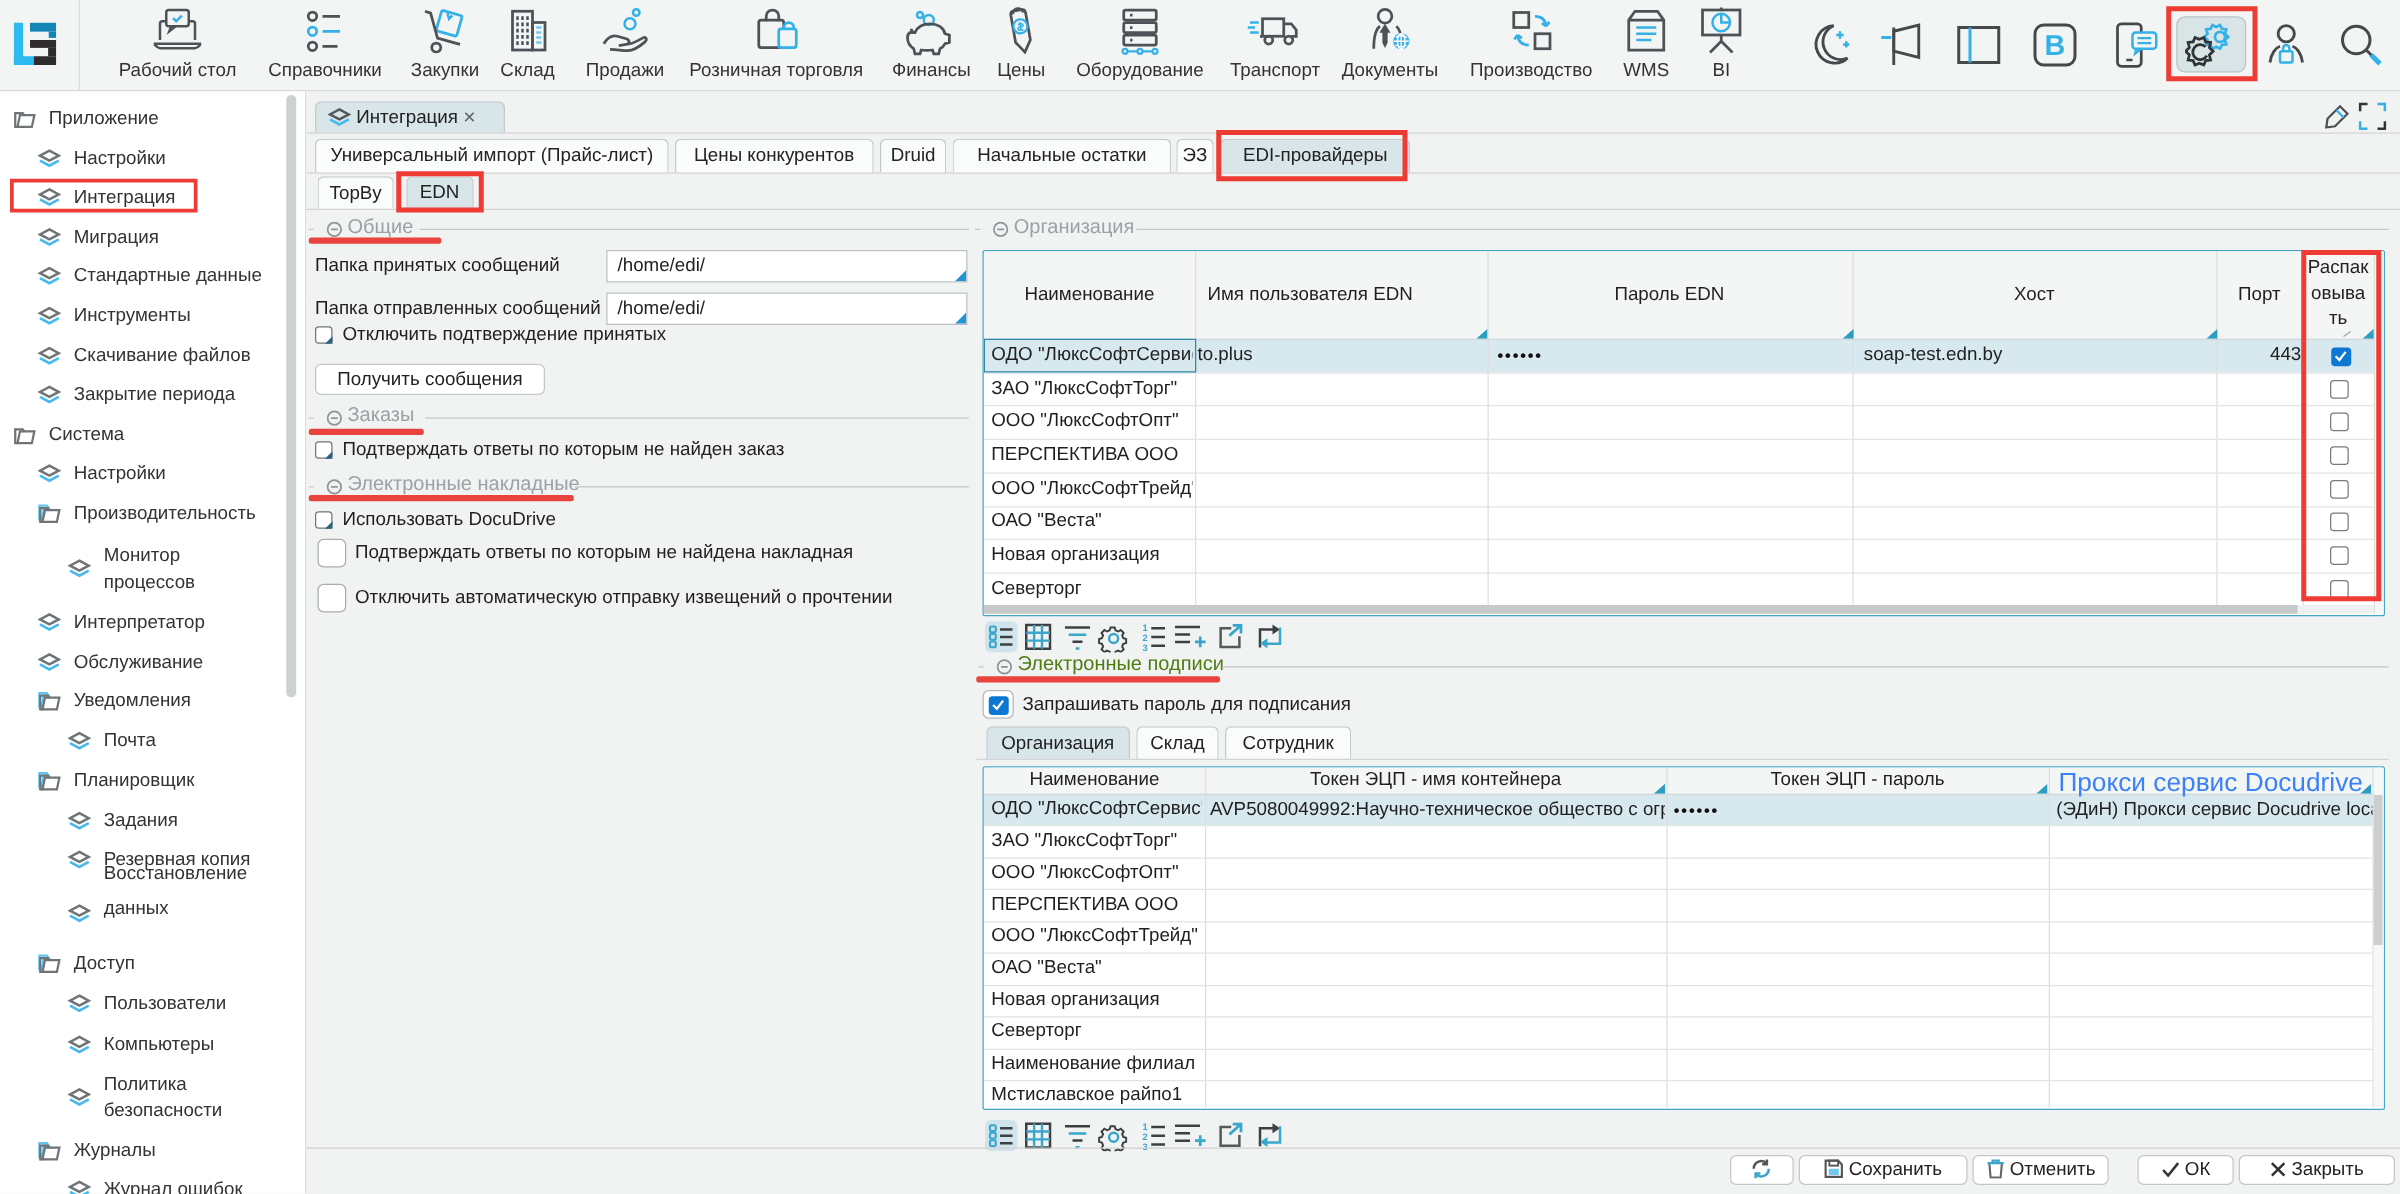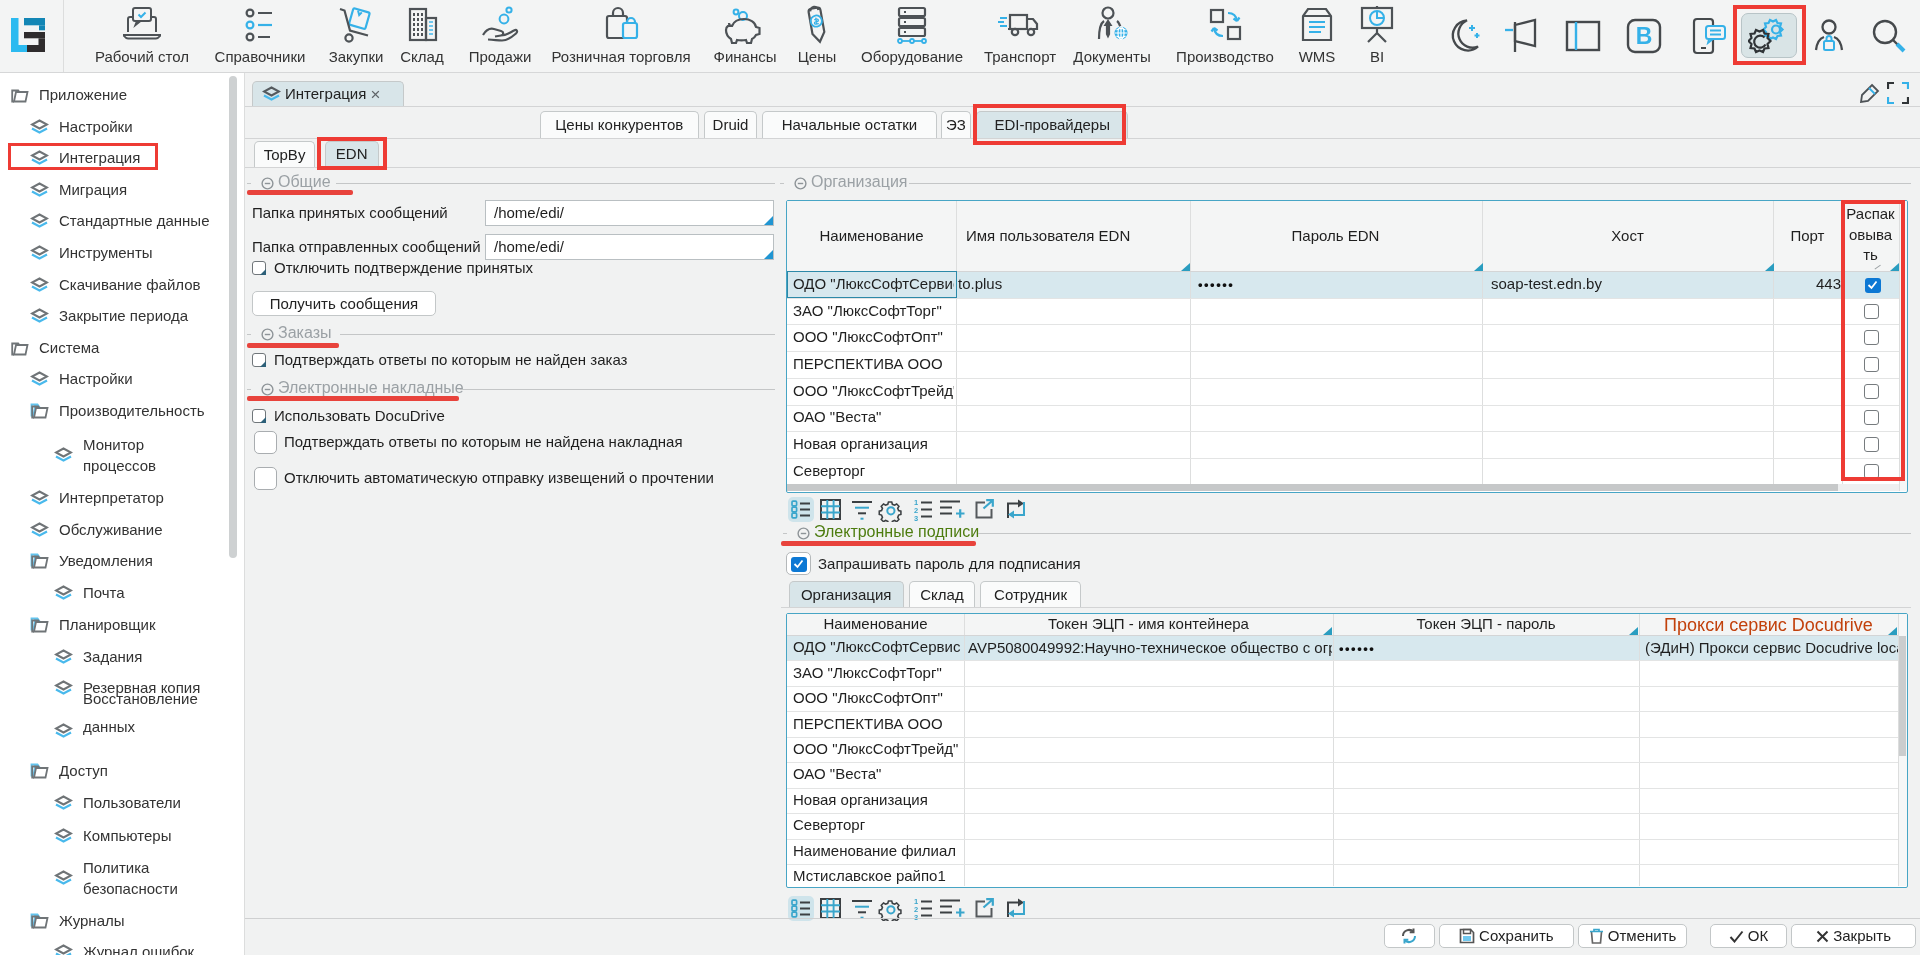--- a/index.html
+++ b/index.html
@@ -433,20 +433,21 @@
     <div class="abs" style="left:229px;top:3px;width:8px;height:482px;background:#ced1d2;border-radius:4px"></div>
   </div>
 
 <div id="main">
 <div class="tab tabsel" style="left:7px;top:8px;width:152px;height:25px;line-height:24px;text-align:left;padding-left:32px">Интеграция <span style="color:#5f6468;font-size:17px;vertical-align:-1px">×</span>
 <svg class="abs" style="left:9px;top:4px" width="19" height="17" viewBox="0 0 19 17">
         <path d="M2 9.5 l7.5 4 l7.5-4" fill="none" stroke="#49b9ec" stroke-width="2.2"></path>
         <path d="M9.5 1.5 l7.5 4 l-7.5 4 l-7.5-4 z" fill="#d8e5e9" stroke="#555a5e" stroke-width="2"></path>
       </svg></div>
 <div class="hline" style="left:0;top:32.5px;width:1675px"></div>
+<div class="tab" style="left:7px;top:38px;width:283px;height:27px;line-height:26px">Универсальный импорт (Прайс-лист)</div>
 <div class="tab" style="left:294.5px;top:38px;width:159.5px;height:27px;line-height:26px">Цены конкурентов</div>
 <div class="tab" style="left:458.7px;top:38px;width:53.7px;height:27px;line-height:26px">Druid</div>
 <div class="tab" style="left:517.4px;top:38px;width:174.2px;height:27px;line-height:26px">Начальные остатки</div>
 <div class="tab" style="left:695.5px;top:38px;width:30.9px;height:27px;line-height:26px">ЭЗ</div>
 <div class="tab tabsel" style="left:731.4px;top:38px;width:151.6px;height:27px;line-height:26px">EDI-провайдеры</div>
 <div class="hline" style="left:0;top:65px;width:1675px"></div>
 <div class="tab" style="left:8.8px;top:67.6px;width:61.5px;height:26px;line-height:25px">TopBy</div>
 <div class="tab tabsel" style="left:79.7px;top:68px;width:54px;height:25.6px;line-height:24px">EDN</div>
 <div class="hline" style="left:0;top:93.6px;width:1675px"></div>
 <div class="redbox" style="left:728px;top:31px;width:153px;height:41px"></div>
@@ -613,21 +614,21 @@
         <div class="hline" style="left:0;top:97.35px;width:1111px;background:#e3e4e4"></div>
         <div class="hline" style="left:0;top:122.8px;width:1111px;background:#e3e4e4"></div>
         <div class="hline" style="left:0;top:148.25px;width:1111px;background:#e3e4e4"></div>
         <div class="hline" style="left:0;top:173.7px;width:1111px;background:#e3e4e4"></div>
         <div class="hline" style="left:0;top:199.15px;width:1111px;background:#e3e4e4"></div>
         <div class="hline" style="left:0;top:224.6px;width:1111px;background:#e3e4e4"></div>
         <div class="hline" style="left:0;top:250.04999999999998px;width:1111px;background:#e3e4e4"></div>
         <div class="abs" style="left:0px;top:1px;width:177px;text-align:center;font-size:15px;color:#1f1f1f;white-space:nowrap">Наименование</div>
         <div class="abs" style="left:177px;top:1px;width:369px;text-align:center;font-size:15px;color:#1f1f1f;white-space:nowrap">Токен ЭЦП - имя контейнера</div>
         <div class="abs" style="left:546px;top:1px;width:306px;text-align:center;font-size:15px;color:#1f1f1f;white-space:nowrap">Токен ЭЦП - пароль</div>
-        <div class="abs" style="left:852px;top:1px;width:259px;text-align:center;font-size:18px;color:#c2410c;white-space:nowrap">Прокси сервис Docudrive</div>
+        <div class="abs" style="left:852px;top:1px;width:259px;text-align:center;font-size:21px;color:#3b82f6;white-space:nowrap">Прокси сервис Docudrive</div>
         <svg class="abs" style="left:536px;top:13px" width="9" height="8" viewBox="0 0 9 8">
           <polygon points="0,8 9,8 9,0" fill="#2a9dc0"></polygon>
         </svg>
         <svg class="abs" style="left:842px;top:13px" width="9" height="8" viewBox="0 0 9 8">
           <polygon points="0,8 9,8 9,0" fill="#2a9dc0"></polygon>
         </svg>
         <svg class="abs" style="left:1101px;top:13px" width="9" height="8" viewBox="0 0 9 8">
           <polygon points="0,8 9,8 9,0" fill="#2a9dc0"></polygon>
         </svg>
         <div class="abs" style="left:6px;top:24.200000000000003px;width:168px;overflow:hidden;font-size:15px;color:#1f1f1f;white-space:nowrap">ОДО "ЛюксСофтСервис"</div>

